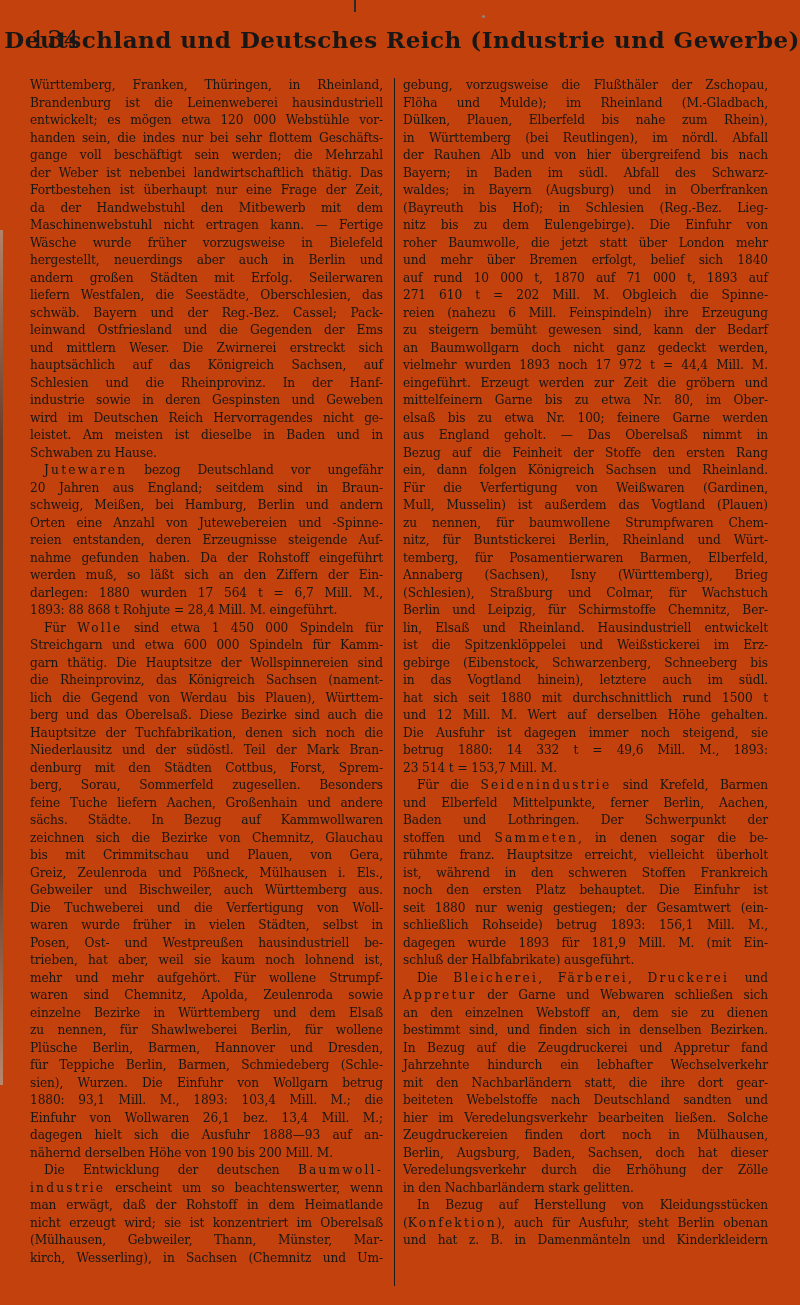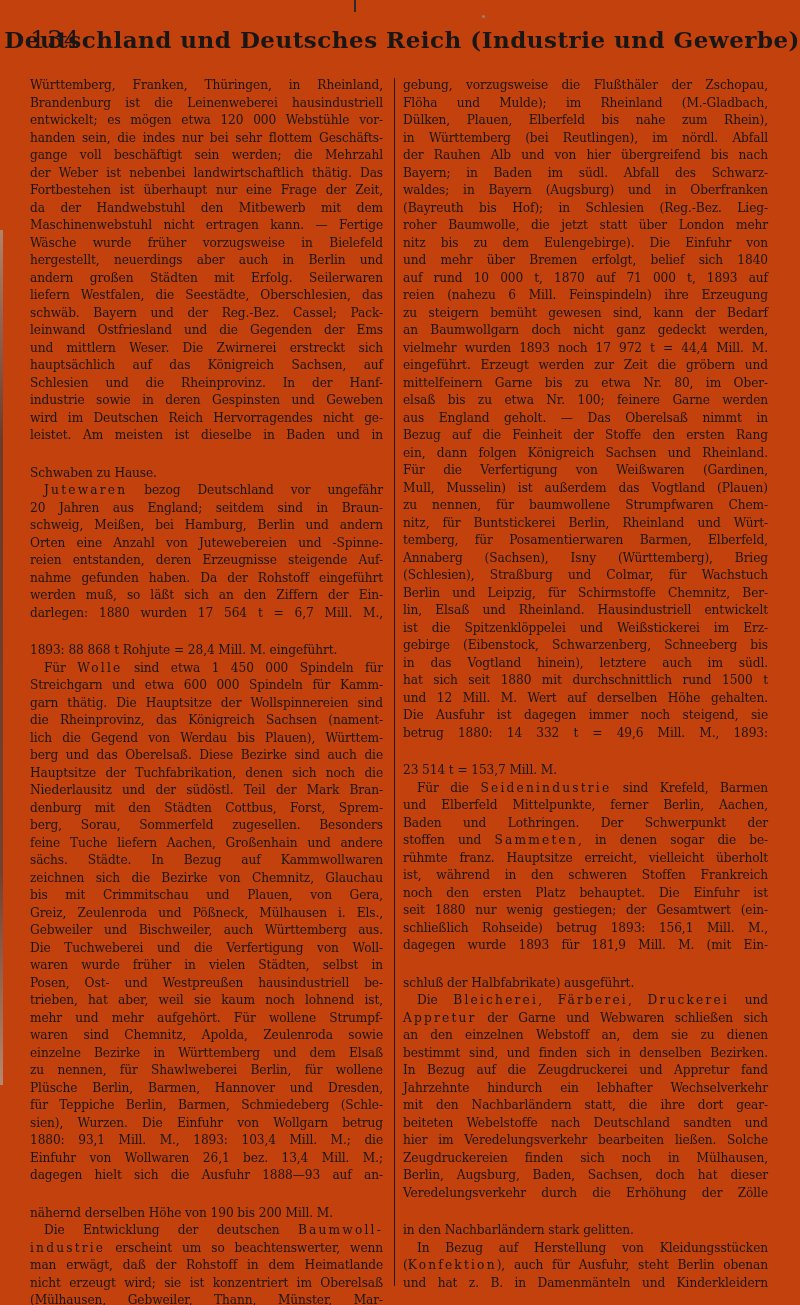--- a/index.html
+++ b/index.html
@@ -31,21 +31,21 @@
   .col-left{left:30px;width:353px;}
   .col-right{left:403px;width:365px;}
   .line{
     height:17.5px;line-height:17.5px;
     text-align:justify;
     -moz-text-align-last:justify;
     text-align-last:justify;
     white-space:normal;
     overflow:visible;
   }
-  .line.pend{text-align-last:left;margin-top:20px;-moz-text-align-last:left;}
+  .line.pend{text-align-last:left;-moz-text-align-last:left;}
   .line.indent{text-indent:14px;}
   .sp{letter-spacing:2.2px;}
   
   .divider{
     position:absolute;left:394px;top:78px;
     width:1px;height:1208px;background:#1c1b19;
   }
   
   .scan-tick{position:absolute;left:354px;top:0;width:2px;height:12px;background:#2c2b29;}
   .scan-dot{position:absolute;left:482px;top:15px;width:3px;height:3px;background:#8a8880;border-radius:50%;}
@@ -136,24 +136,25 @@
   <div class="divider"></div>
   <div class="col col-right">
       <div class="line">gebung, vorzugsweise die Flußthäler der Zschopau,</div>
       <div class="line">Flöha und Mulde); im Rheinland (M.-Gladbach,</div>
       <div class="line">Dülken, Plauen, Elberfeld bis nahe zum Rhein),</div>
       <div class="line">in Württemberg (bei Reutlingen), im nördl. Abfall</div>
       <div class="line">der Rauhen Alb und von hier übergreifend bis nach</div>
       <div class="line">Bayern; in Baden im südl. Abfall des Schwarz-</div>
       <div class="line">waldes; in Bayern (Augsburg) und in Oberfranken</div>
       <div class="line">(Bayreuth bis Hof); in Schlesien (Reg.-Bez. Lieg-</div>
+      <div class="line">nitz bis zu dem Eulengebirge). Die Einfuhr von</div>
       <div class="line">roher Baumwolle, die jetzt statt über London mehr</div>
-      <div class="line">nitz bis zu dem Eulengebirge). Die Einfuhr von</div>
       <div class="line">und mehr über Bremen erfolgt, belief sich 1840</div>
       <div class="line">auf rund 10 000 t, 1870 auf 71 000 t, 1893 auf</div>
+      <div class="line">271 610 t = 202 Mill. M. Obgleich die Spinne-</div>
       <div class="line">reien (nahezu 6 Mill. Feinspindeln) ihre Erzeugung</div>
       <div class="line">zu steigern bemüht gewesen sind, kann der Bedarf</div>
       <div class="line">an Baumwollgarn doch nicht ganz gedeckt werden,</div>
       <div class="line">vielmehr wurden 1893 noch 17 972 t = 44,4 Mill. M.</div>
       <div class="line">eingeführt. Erzeugt werden zur Zeit die gröbern und</div>
       <div class="line">mittelfeinern Garne bis zu etwa Nr. 80, im Ober-</div>
       <div class="line">elsaß bis zu etwa Nr. 100; feinere Garne werden</div>
       <div class="line">aus England geholt. — Das Oberelsaß nimmt in</div>
       <div class="line">Bezug auf die Feinheit der Stoffe den ersten Rang</div>
       <div class="line">ein, dann folgen Königreich Sachsen und Rheinland.</div>
@@ -187,21 +188,21 @@
       <div class="line pend">schluß der Halbfabrikate) ausgeführt.</div>
       <div class="line indent">Die <span class="sp">Bleicherei</span>, <span class="sp">Färberei</span>, <span class="sp">Druckerei</span> und</div>
       <div class="line"><span class="sp">Appretur</span> der Garne und Webwaren schließen sich</div>
       <div class="line">an den einzelnen Webstoff an, dem sie zu dienen</div>
       <div class="line">bestimmt sind, und finden sich in denselben Bezirken.</div>
       <div class="line">In Bezug auf die Zeugdruckerei und Appretur fand</div>
       <div class="line">Jahrzehnte hindurch ein lebhafter Wechselverkehr</div>
       <div class="line">mit den Nachbarländern statt, die ihre dort gear-</div>
       <div class="line">beiteten Webelstoffe nach Deutschland sandten und</div>
       <div class="line">hier im Veredelungsverkehr bearbeiten ließen. Solche</div>
-      <div class="line">Zeugdruckereien finden sich noch in Mülhausen,</div>
+      <div class="line">Zeugdruckereien finden dort noch in Mülhausen,</div>
       <div class="line">Berlin, Augsburg, Baden, Sachsen, doch hat dieser</div>
       <div class="line">Veredelungsverkehr durch die Erhöhung der Zölle</div>
       <div class="line pend">in den Nachbarländern stark gelitten.</div>
       <div class="line indent">In Bezug auf Herstellung von Kleidungsstücken</div>
       <div class="line">(<span class="sp">Konfektion</span>), auch für Ausfuhr, steht Berlin obenan</div>
       <div class="line">und hat z. B. in Damenmänteln und Kinderkleidern</div>
     </div>
 </div>
 
 </body></html>

